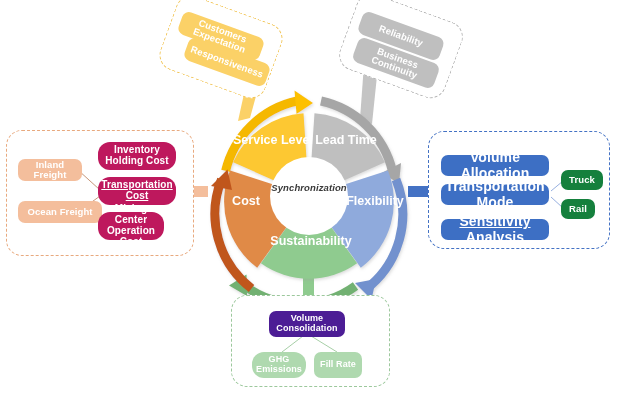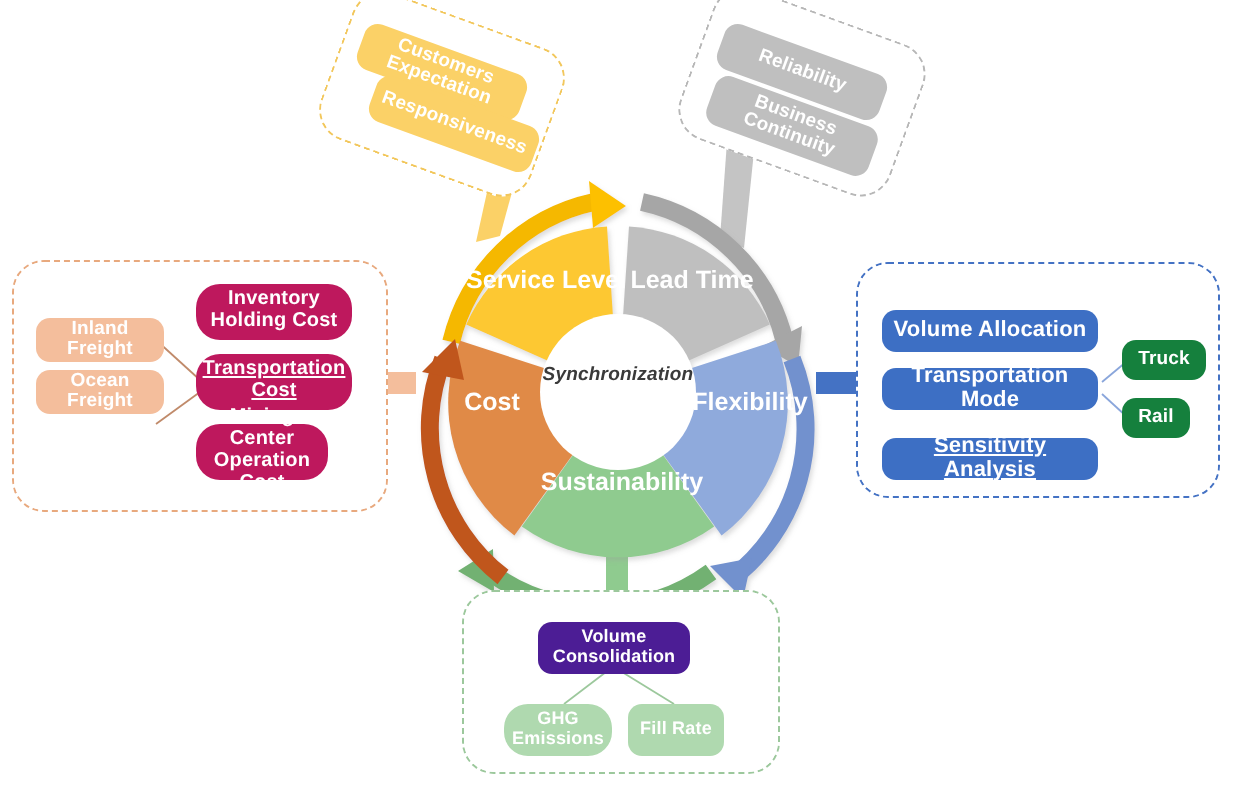--- a/index.html
+++ b/index.html
@@ -60,21 +60,21 @@
     font-size: 9.5px;
   }
 
   
   #frame-flex {
     left: 428px; top: 131px; width: 182px; height: 118px;
     border: 1.4px dashed #4472C4;
   }
   .node-flex-main {
     background: #3D6FC4;
-    font-size: 11px;
+    font-size: 14px;
   }
   .node-flex-sub {
     background: #15803d;
     font-size: 9.5px;
   }
 
   
   #frame-sus {
     left: 231px; top: 295px; width: 159px; height: 92px;
     border: 1.4px dashed #9CC89C;
@@ -216,21 +216,21 @@
 <div id="hub-label">Synchronization</div>
 
 <div id="frame-cost" class="frame"></div>
 
 <svg style="position:absolute; left:0; top:0; width:617px; height:393px; pointer-events:none;" viewBox="0 0 617 393" xmlns="http://www.w3.org/2000/svg">
   <line x1="78" y1="170" x2="100" y2="190" stroke="#C08A6A" stroke-width="0.9"></line>
   <line x1="78" y1="212" x2="100" y2="196" stroke="#C08A6A" stroke-width="0.9"></line>
 </svg>
 
 <div class="node node-cost-sub" style="left:18px; top:159px; width:64px; height:22px;">Inland Freight</div>
-<div class="node node-cost-sub" style="left:18px; top:185px; width:64px; height:22px;">Ocean Freight</div>
+<div class="node node-cost-sub" style="left:18px; top:201px; width:84px; height:22px;">Ocean Freight</div>
 
 <div class="node node-cost-main" style="left:98px; top:142px; width:78px; height:28px;">Inventory Holding Cost</div>
 <div class="node node-cost-main" style="left:98px; top:177px; width:78px; height:28px;text-decoration:underline;">Transportation Cost</div>
 <div class="node node-cost-main" style="left:98px; top:212px; width:66px; height:28px;">Mixing Center Operation Cost</div>
 
 <div id="frame-flex" class="frame"></div>
 
 <svg style="position:absolute; left:0; top:0; width:617px; height:393px; pointer-events:none;" viewBox="0 0 617 393" xmlns="http://www.w3.org/2000/svg">
   <line x1="551" y1="191" x2="563" y2="181" stroke="#8AA6DB" stroke-width="0.9"></line>
   <line x1="551" y1="197" x2="563" y2="208" stroke="#8AA6DB" stroke-width="0.9"></line>

